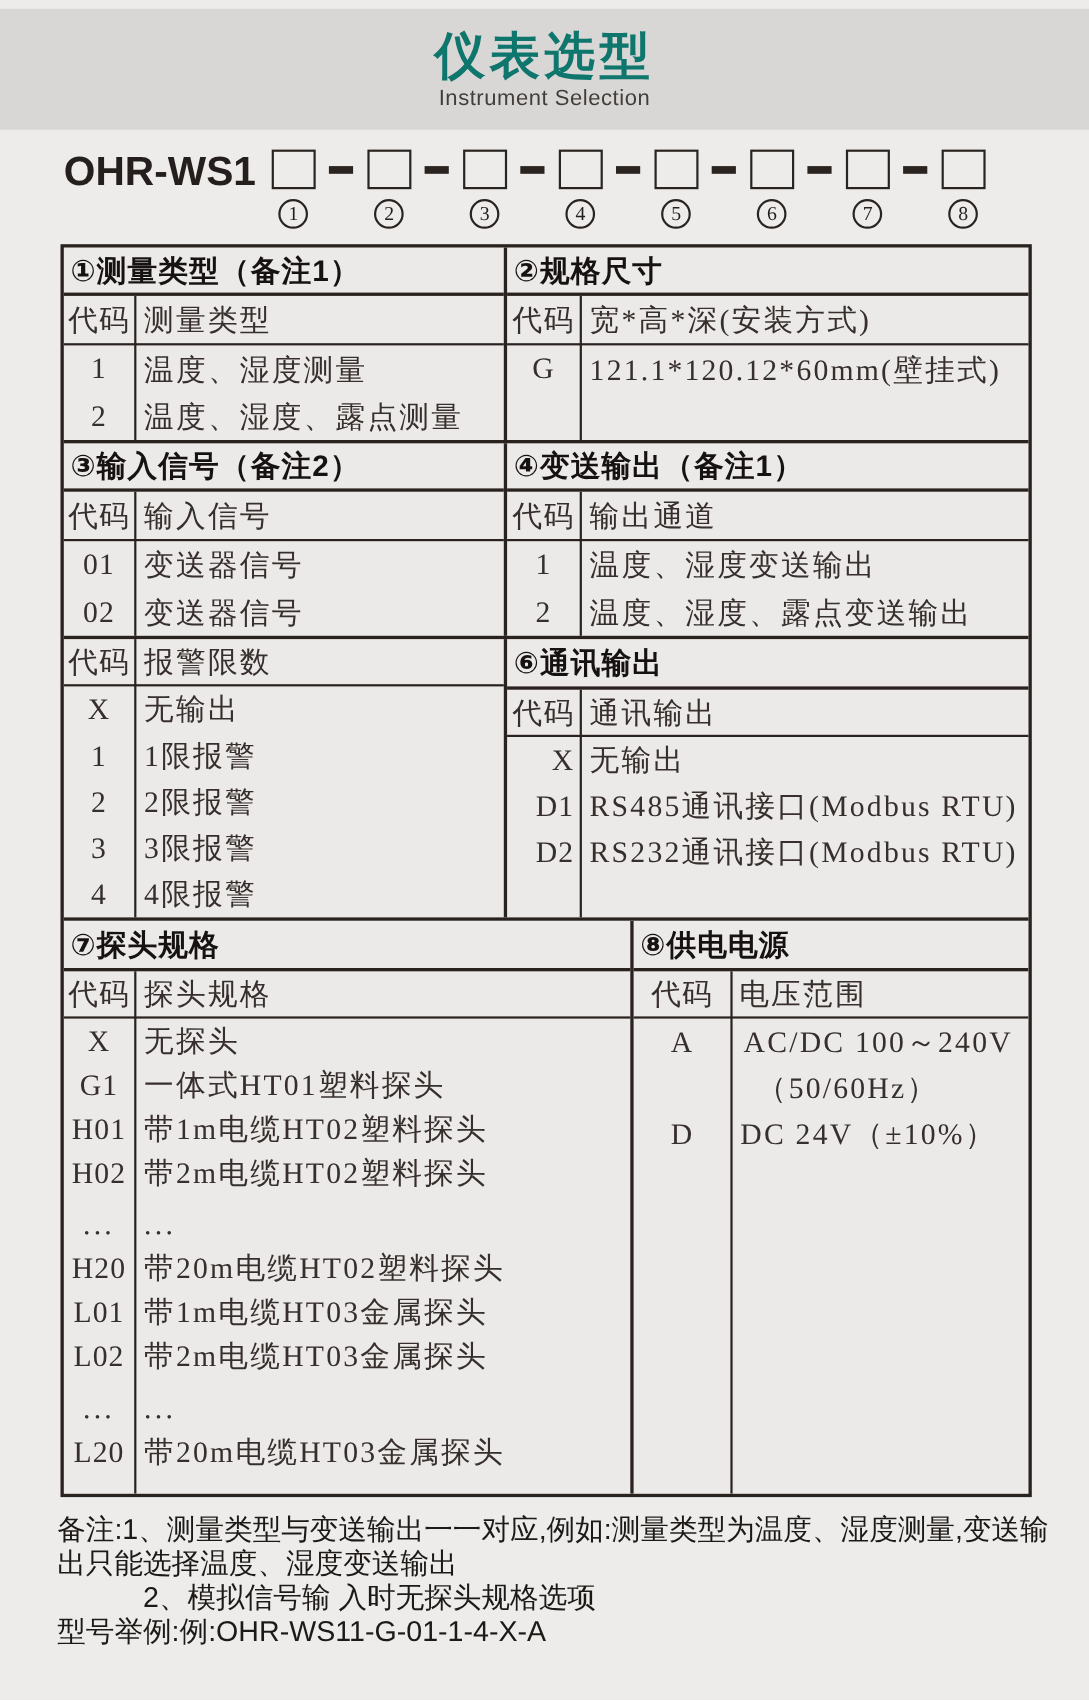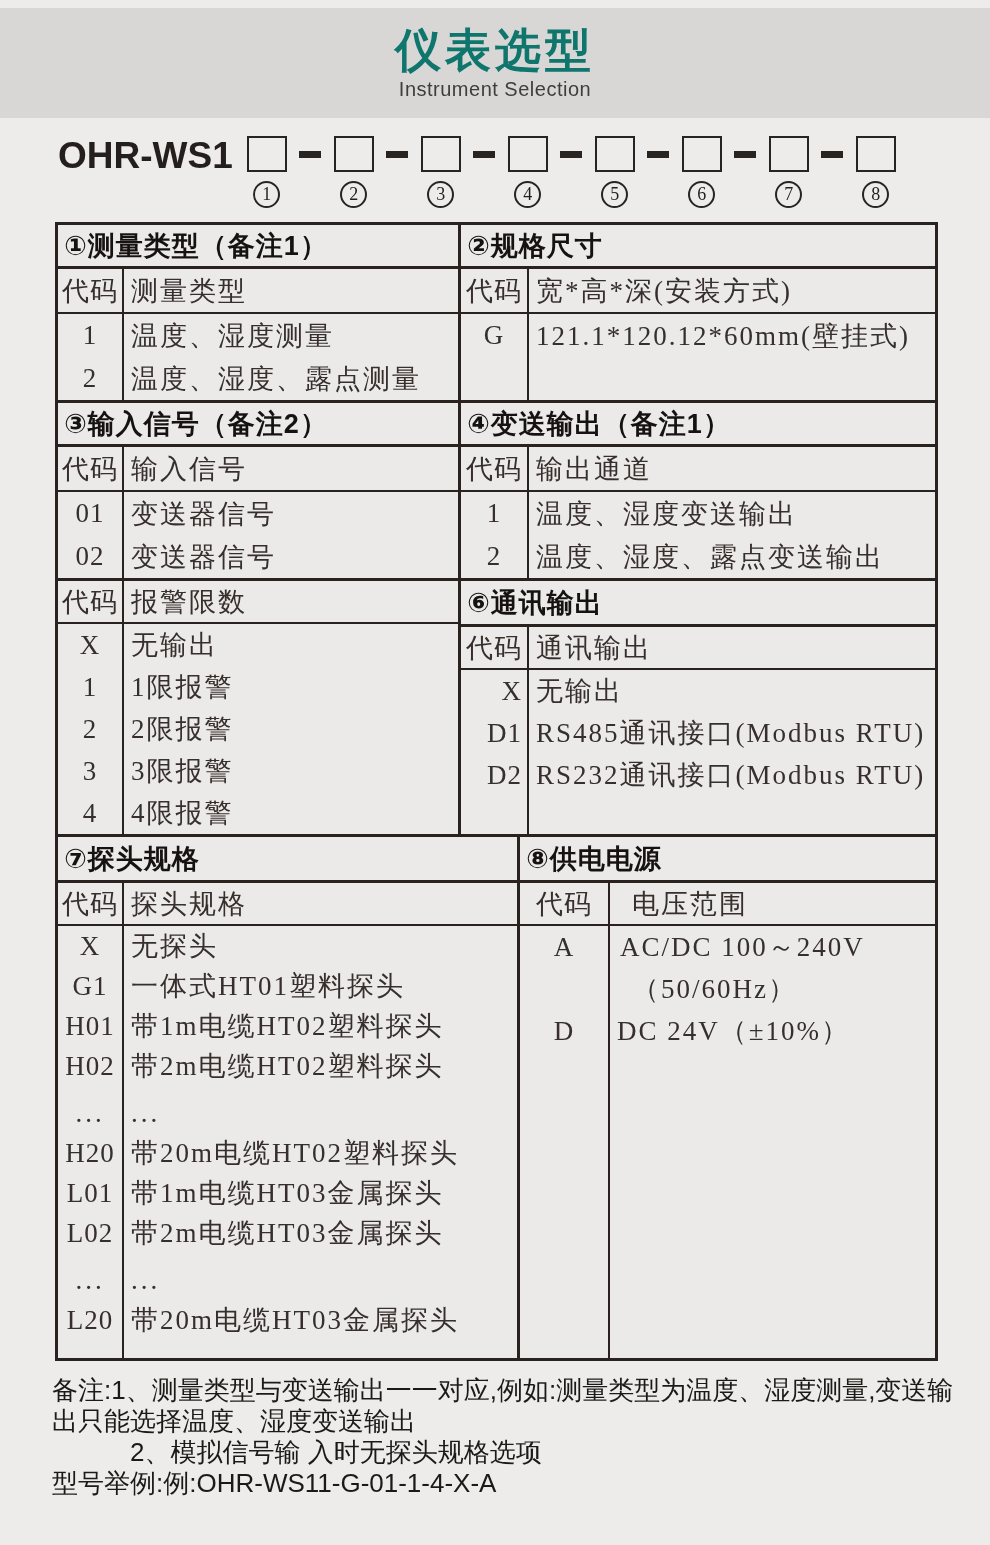--- a/index.html
+++ b/index.html
@@ -44,21 +44,21 @@
   .mdash{width:47px;display:flex;justify-content:center}
   .mdash .bar{margin-top:15px;width:22px;height:7px;background:#2a2421}
   
   .sel-table{
     margin:10px 0 0 55px;width:883px;border:3px solid var(--line);background:var(--table-bg);
   }
   .trow{display:flex;align-items:stretch;border-bottom:3px solid var(--line)}
   .trow:last-child{border-bottom:none;height:521px;overflow:hidden}
   .half{display:flex;flex-direction:column}
   .half.left{width:400px}
-  .trow4 .half.left{width:459px}
+  .trow4 .half.left{width:515px}
   .half.right{flex:1;border-left:3px solid var(--line)}
   .sec-title{
     height:44px;border-bottom:3px solid var(--line);
     display:flex;align-items:center;padding-left:6px;
     font-family:var(--sans);font-weight:bold;font-size:27px;color:#161211;letter-spacing:1px;
     white-space:nowrap;
   }
   .trow3 .sec-title,.trow4 .sec-title{height:46px}
   .sec-title.tight{font-size:26px;letter-spacing:0;padding-left:4px}
   .sec-body{flex:1;position:relative;--cw:64px}
@@ -344,21 +344,21 @@
           <div class="c code">L20</div>
           <div class="c text">带20m电缆HT03金属探头</div>
         </div>
       </div>
     </div>
     <div class="half right">
       <div class="sec-title">⑧供电电源</div>
       <div class="sec-body cw88">
         <div class="drow hdr h43">
           <div class="c code">代码</div>
-          <div class="c text" style="padding-left:24px">电压范围</div>
+          <div class="c text" style="padding-left:8px">电压范围</div>
         </div>
         <div class="drow h42">
           <div class="c code">A</div>
           <div class="c text" style="padding-left:12px">AC/DC 100～240V</div>
         </div>
         <div class="drow h42">
           <div class="c code"></div>
           <div class="c text" style="padding-left:24px">（50/60Hz）</div>
         </div>
         <div class="drow h42">

